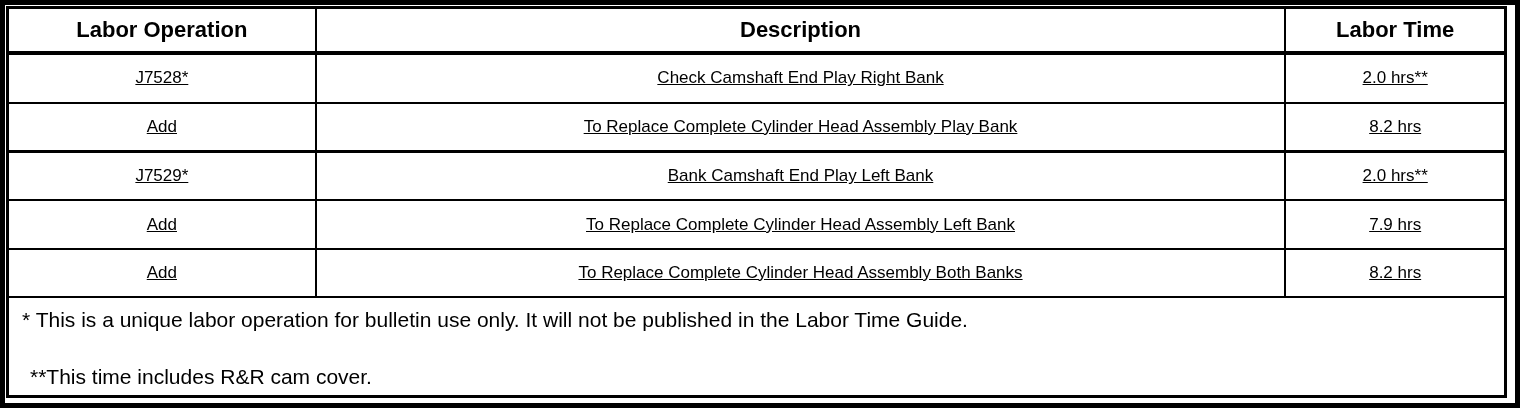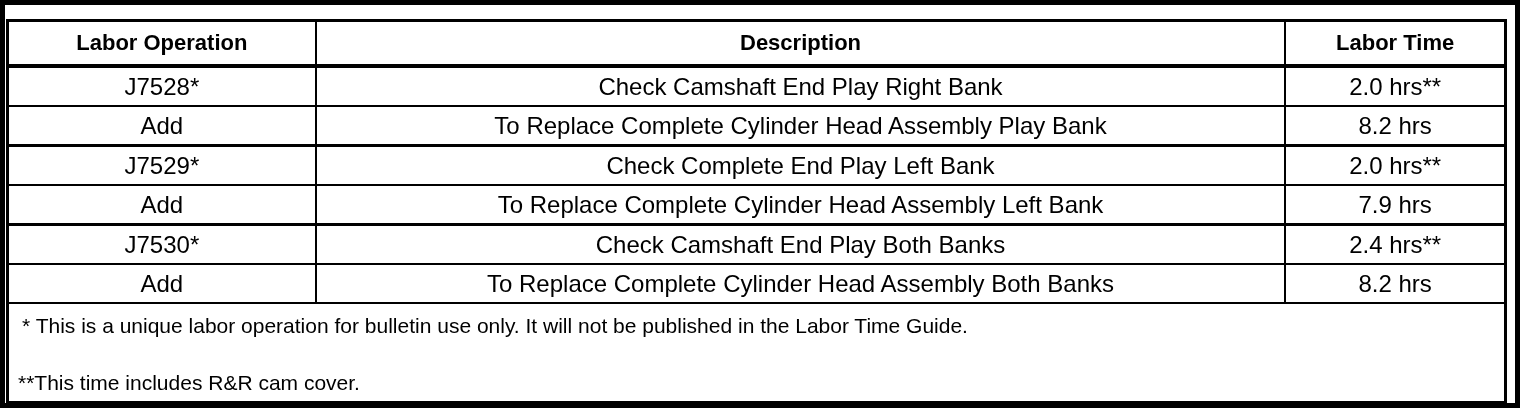--- a/index.html
+++ b/index.html
@@ -8,21 +8,21 @@
     background: #ffffff;
     font-family: "Liberation Sans", "DejaVu Sans", sans-serif;
     color: #000000;
   }
   .frame {
     box-sizing: border-box;
     width: 1520px;
     height: 408px;
     border: 5px solid #000000;
     background: #ffffff;
-    padding: 14px 8px 5px 1px;
+    padding: 1px 8px 5px 1px;
   }
   table.labor-table {
     width: 100%;
     height: 100%;
     border-collapse: collapse;
     border: 3px solid #000000;
     table-layout: fixed;
   }
   .labor-table th,
   .labor-table td {
@@ -33,38 +33,39 @@
     overflow: hidden;
     white-space: nowrap;
   }
   .labor-table thead th {
     font-size: 22px;
     font-weight: bold;
     height: 42px;
     border-bottom-width: 4px;
   }
   .labor-table tbody td {
-    font-size: 24px;
+    font-size: 17px;
     height: 37px;
+    text-decoration: underline;
   }
   .labor-table tbody tr.group-sep td {
     border-top-width: 3px;
   }
   .col-op   { width: 20.3%; }
   .col-desc { width: 65.4%; }
   .col-time { width: 14.3%; margin-left: 33px; }
   .labor-table tfoot td {
     text-align: left;
     vertical-align: top;
     padding: 4px 6px 6px 5px;
     font-size: 21px;
     white-space: normal;
   }
   .footnote-1 { margin: 6px 0 0 8px; }
-  .footnote-2 { margin: 33px 0 0 4px; }
+  .footnote-2 { margin: 33px 0 0 16px; }
 </style>
 </head>
 <body>
 
 <div class="frame">
   <table class="labor-table">
     <thead>
       <tr>
         <th class="col-op">Labor Operation</th>
         <th class="col-desc">Description</th>
@@ -77,32 +78,27 @@
         <td>Check Camshaft End Play Right Bank</td>
         <td>2.0 hrs**</td>
       </tr>
       <tr>
         <td>Add</td>
         <td>To Replace Complete Cylinder Head Assembly Play Bank</td>
         <td>8.2 hrs</td>
       </tr>
       <tr class="group-sep">
         <td>J7529*</td>
-        <td>Check Complete End Play Left Bank</td>
+        <td>Bank Camshaft End Play Left Bank</td>
         <td>2.0 hrs**</td>
       </tr>
       <tr>
         <td>Add</td>
         <td>To Replace Complete Cylinder Head Assembly Left Bank</td>
         <td>7.9 hrs</td>
-      </tr>
-      <tr class="group-sep">
-        <td>J7530*</td>
-        <td>Check Camshaft End Play Both Banks</td>
-        <td>2.4 hrs**</td>
       </tr>
       <tr>
         <td>Add</td>
         <td>To Replace Complete Cylinder Head Assembly Both Banks</td>
         <td>8.2 hrs</td>
       </tr>
     </tbody>
     <tfoot>
       <tr>
         <td colspan="3">

